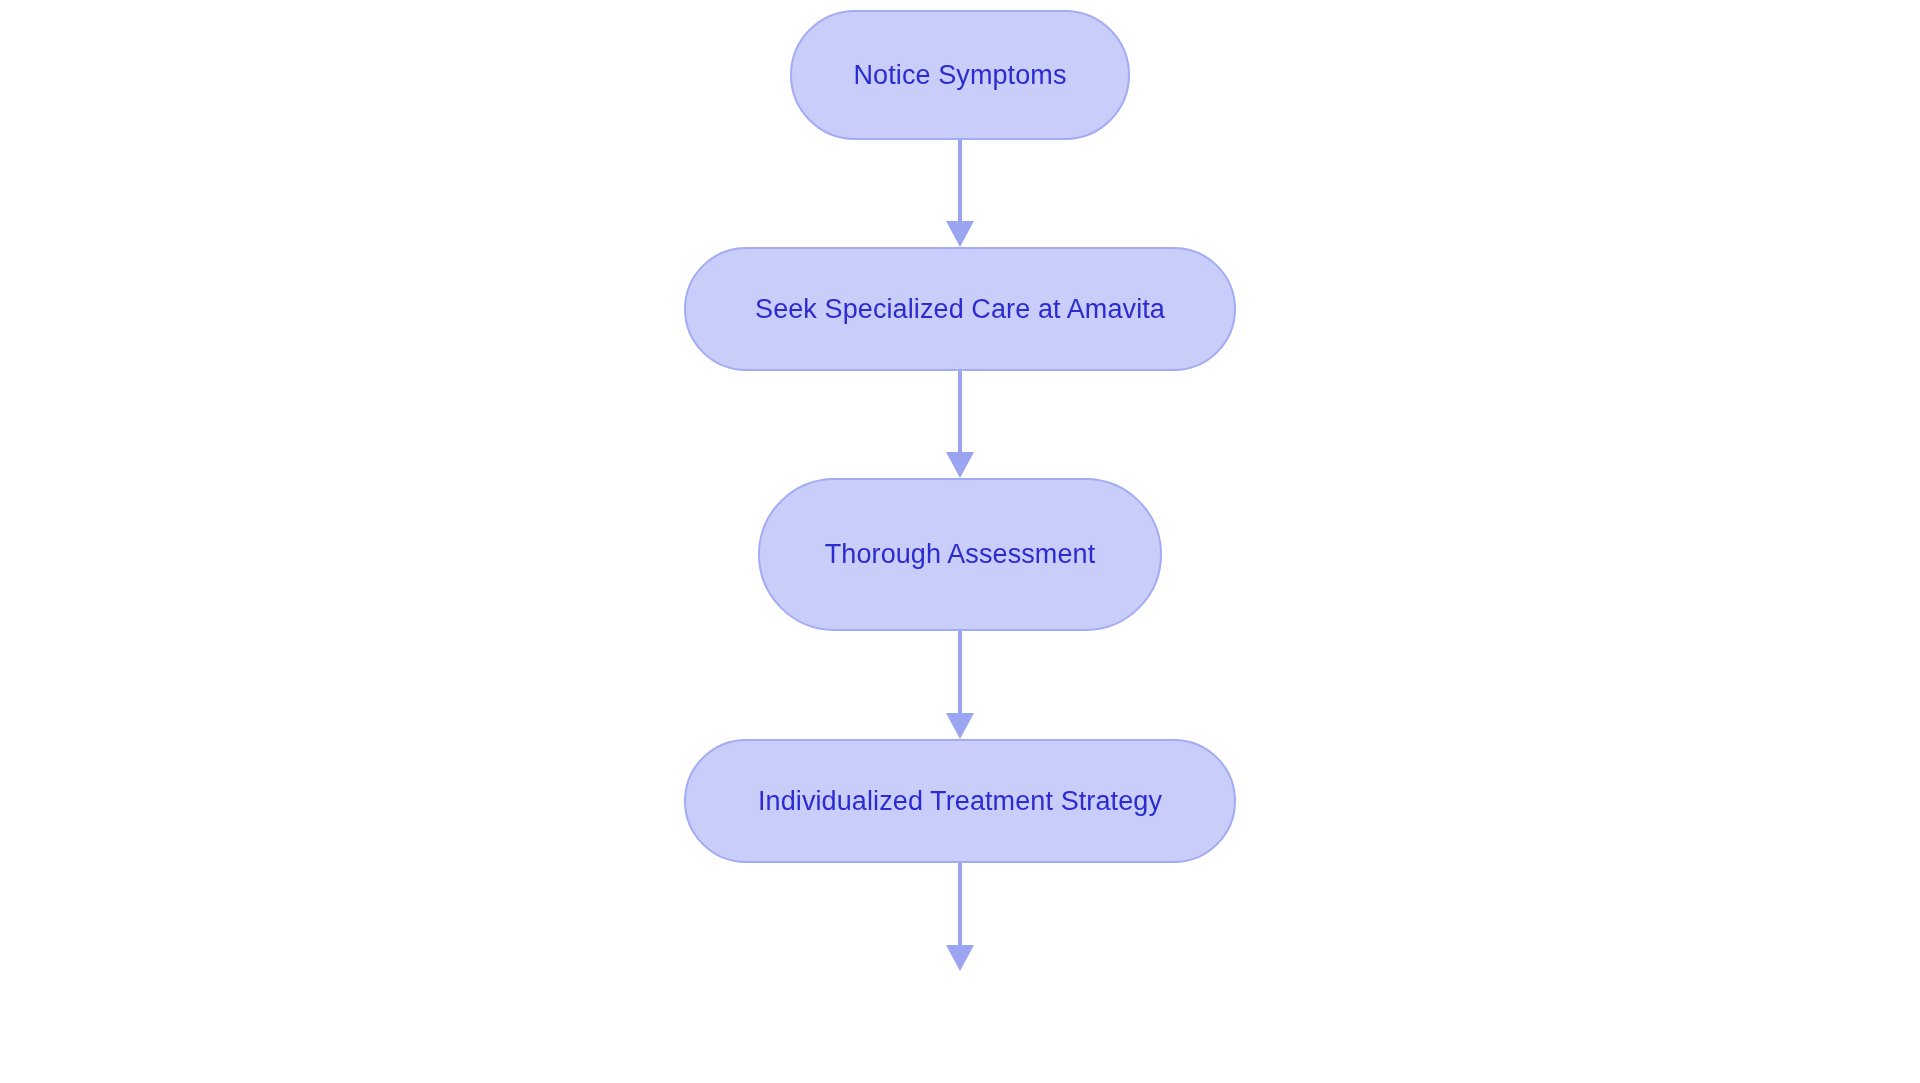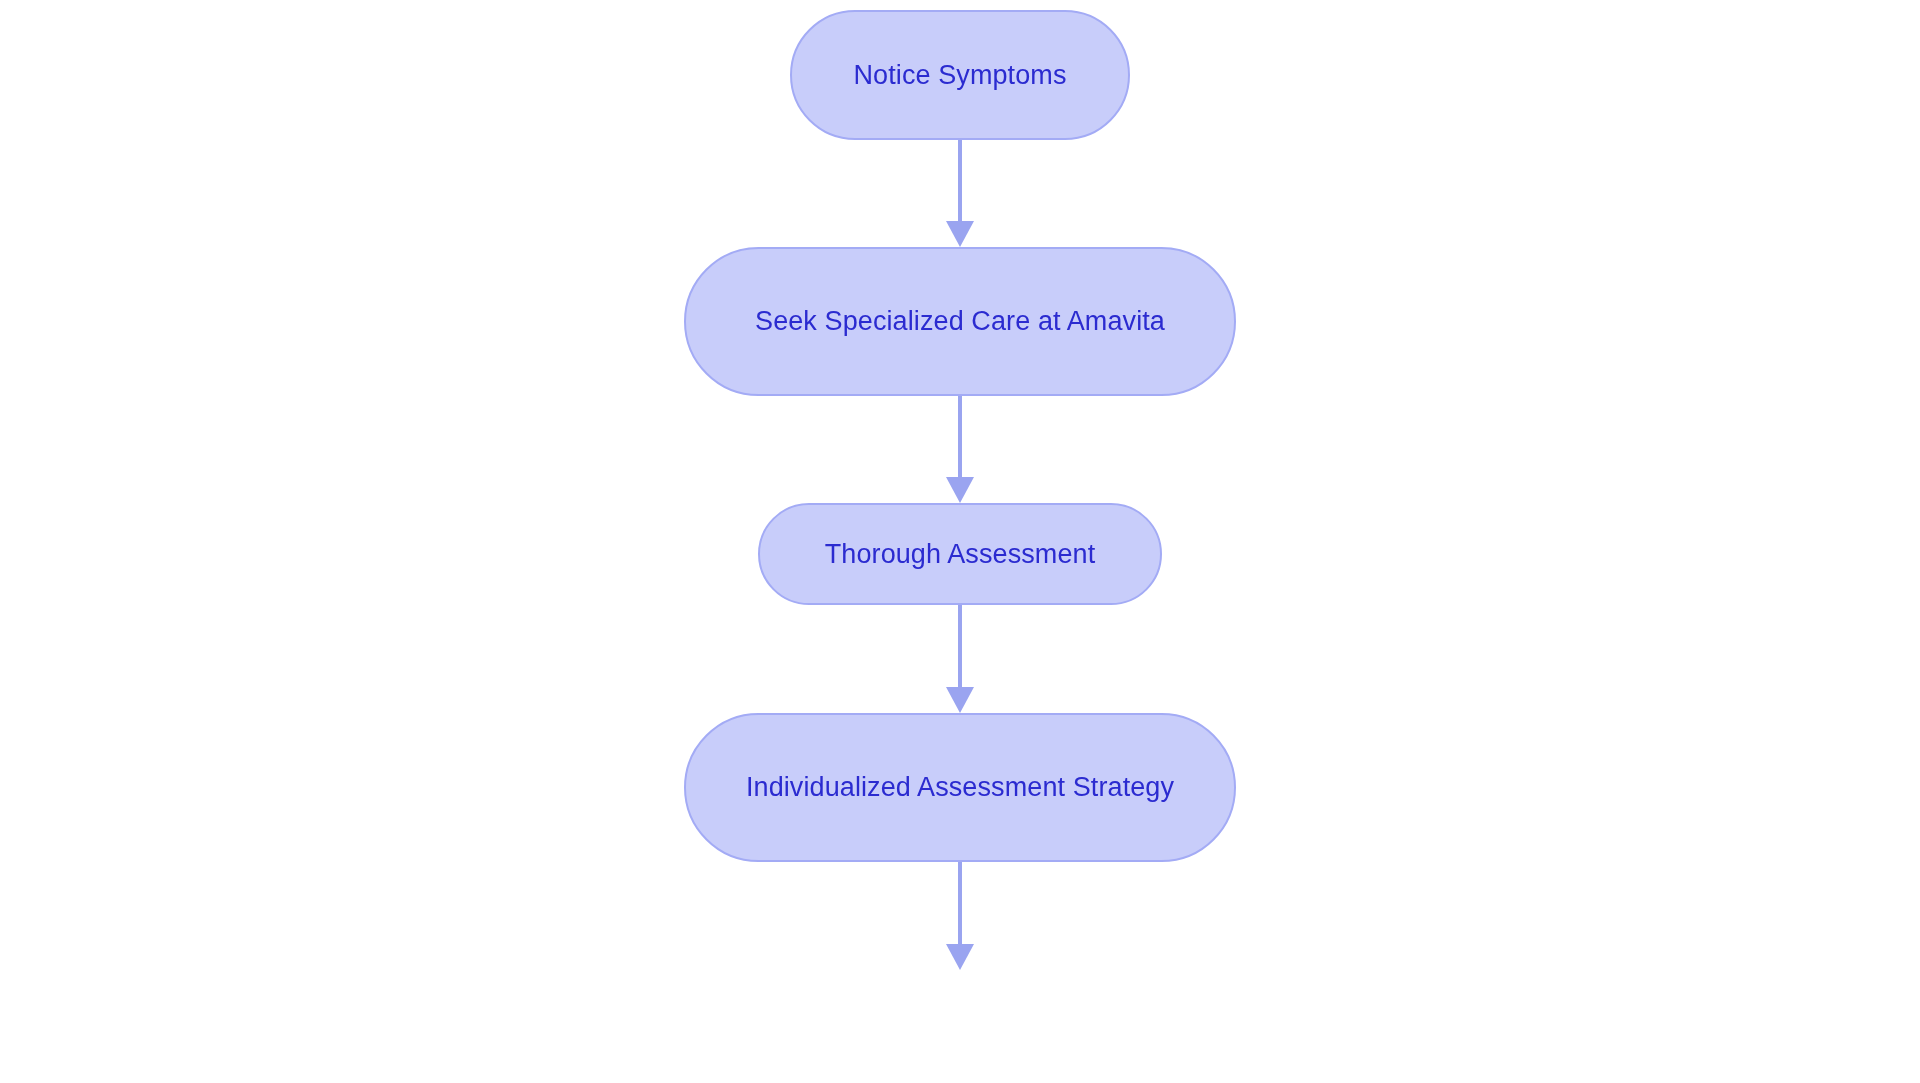--- a/index.html
+++ b/index.html
@@ -48,22 +48,22 @@
     color: #2b2bd0;
     font-size: 27px;
     font-weight: 400;
     letter-spacing: 0.1px;
     line-height: 1;
     white-space: nowrap;
     padding: 0 44px;
   }
 
   .node.size-sm  { min-width: 340px; height: 130px; }
-  .node.size-md  { min-width: 404px; height: 102px; }
-  .node.size-lg  { min-width: 552px; height: 149px; }
+  .node.size-md  { min-width: 404px; height: 153px; }
+  .node.size-lg  { min-width: 552px; height: 124px; }
 
   .node-label {
     display: block;
     pointer-events: none;
   }
 
   
   .connector {
     position: relative;
     display: flex;
@@ -118,21 +118,21 @@
     <div class="node size-md">
       <span class="node-label">Thorough Assessment</span>
     </div>
 
     <div class="connector gap-3">
       <div class="connector-line"></div>
       <div class="connector-head"></div>
     </div>
 
     <div class="node size-lg">
-      <span class="node-label">Individualized Assessment Strategy</span>
+      <span class="node-label">Individualized Treatment Strategy</span>
     </div>
 
     <div class="connector gap-4">
       <div class="connector-line"></div>
       <div class="connector-head"></div>
     </div>
 
 
   </div>
 </div>

